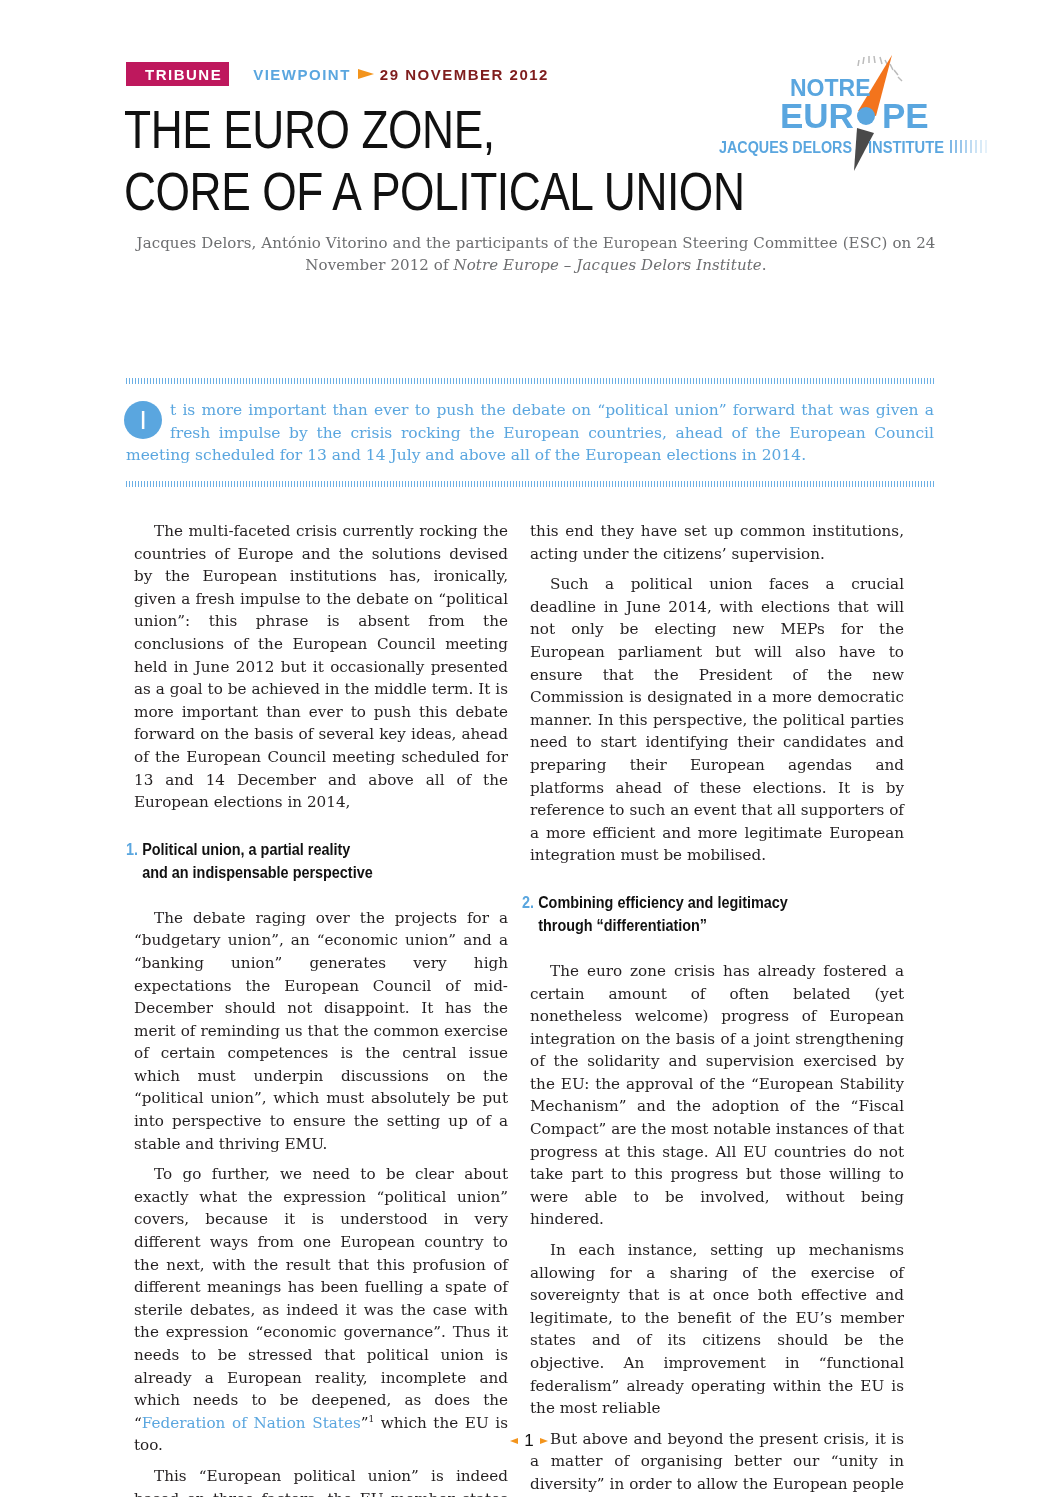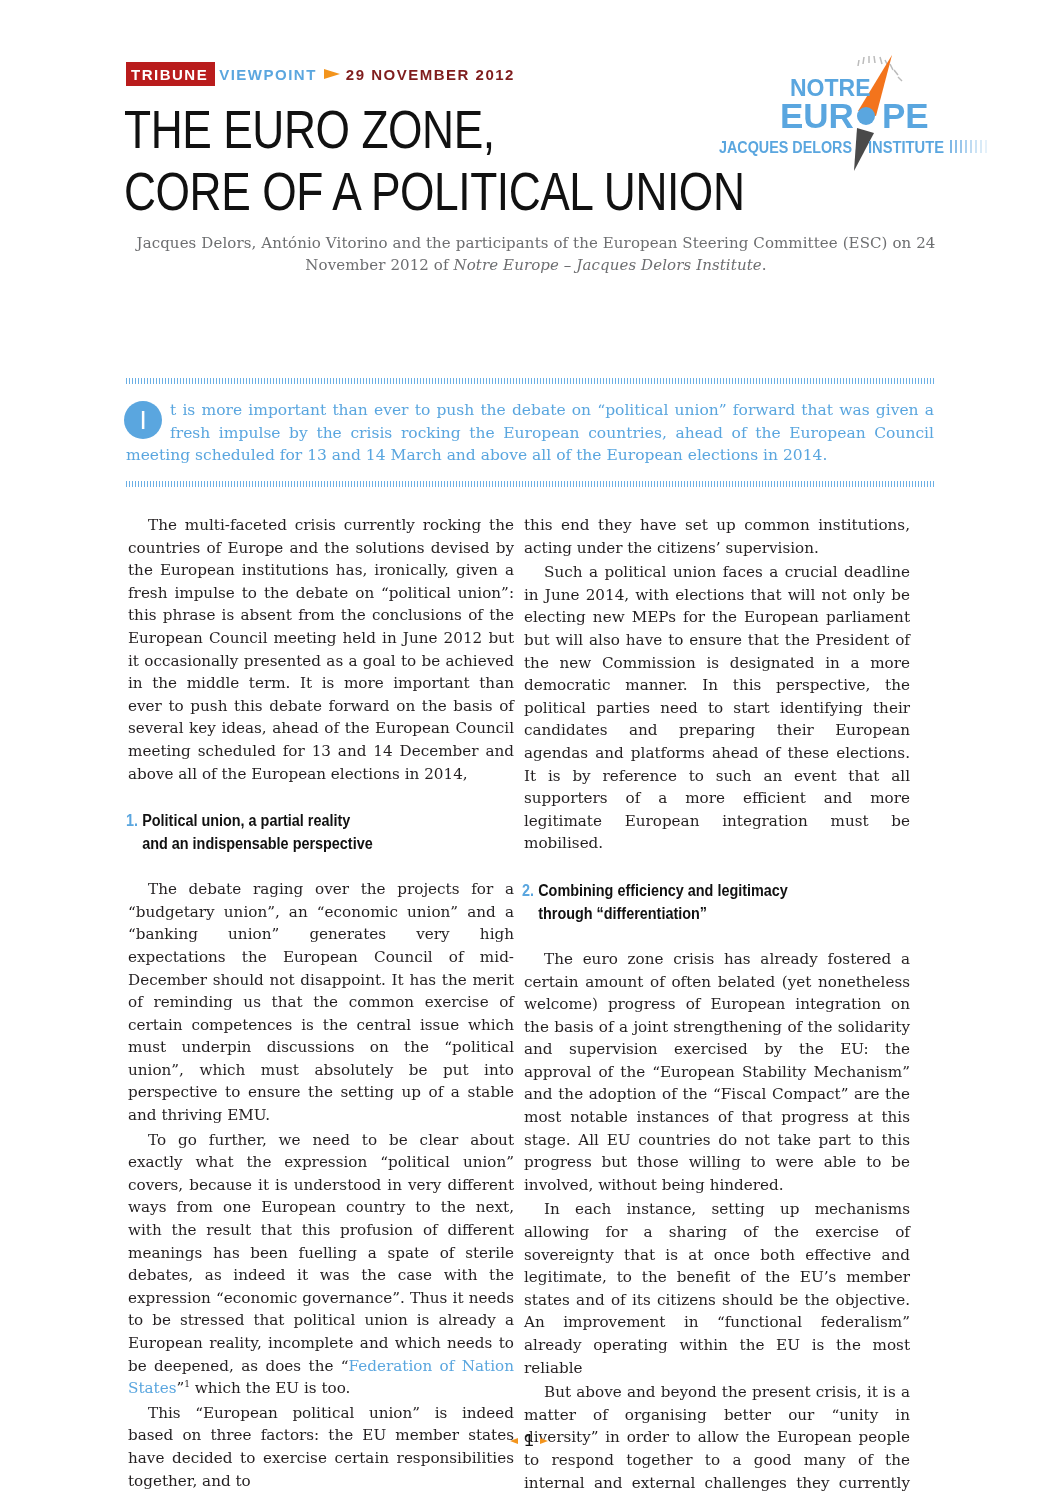--- a/index.html
+++ b/index.html
@@ -1,20 +1,20 @@
 <!DOCTYPE html>
 <html><head>
 <meta charset="utf-8">
 <style>
   html, body { margin: 0; padding: 0; background: #ffffff; }
   body { width: 1058px; height: 1497px; position: relative; overflow: hidden; font-family: "DejaVu Serif", serif; color: #231f20; }
 
   .kicker { position: absolute; left: 126px; top: 62px; display: flex; align-items: center; font-family: "Liberation Sans", sans-serif; font-weight: bold; font-size: 15px; letter-spacing: 1.5px; }
-  .kicker .tribune { background: #b91c1c; color: #fff; padding: 4px 7px 3px 5px; }
-  .kicker .viewpoint { color: #5aa6df; margin-left: 4px; }
+  .kicker .tribune { background: #be185d; color: #fff; padding: 4px 7px 3px 19px; }
+  .kicker .viewpoint { color: #5aa6df; margin-left: 24px; }
   .kicker .arrow { width: 0; height: 0; border-top: 5px solid transparent; border-bottom: 5px solid transparent; border-left: 16px solid #f3941c; margin: 0 6px 0 7px; }
   .kicker .date { color: #7f1d1d; }
 
   .title { position: absolute; left: 124px; top: 98px; margin: 0; font-family: "Liberation Sans", sans-serif; font-weight: normal; font-size: 54px; line-height: 62px; color: #111; transform: scaleX(0.82); transform-origin: left top; letter-spacing: -0.5px; }
   .title span { display: block; }
 
   .authors { position: absolute; left: 126px; top: 232px; width: 820px; font-size: 15px; line-height: 22px; color: #6d6e70; letter-spacing: 0.1px; text-align: center; }
   .authors em { font-style: italic; }
 
   .logo { position: absolute; left: 712px; top: 44px; width: 290px; height: 140px; }
@@ -22,21 +22,21 @@
   .rule { position: absolute; left: 126px; width: 808px; height: 6px; background-image: repeating-linear-gradient(90deg, #6aaee4 0 1px, transparent 1px 3px); }
   .rule.top { top: 378px; }
   .rule.bottom { top: 481px; }
 
   .lead { position: absolute; left: 126px; top: 399px; width: 808px; font-size: 15.5px; line-height: 22.5px; color: #5aa6df; text-align: justify; }
   .dropcap { float: left; width: 38px; height: 38px; border-radius: 50%; background: #5aa6df; color: #fff; text-align: center; line-height: 38px; font-family: "Liberation Sans", sans-serif; font-size: 26px; margin: 2px 8px 0 -2px; }
 
   .col { position: absolute; top: 512px; width: 390px; font-size: 15.2px; line-height: 22.6px; text-align: justify; color: #231f20; }
   .col.left { left: 126px; }
   .col.right { left: 522px; }
-  .col p { margin: 2px; text-indent: 20px; }
+  .col p { margin: 8px; text-indent: 20px; }
   .col p.noindent { text-indent: 0; }
   .link { color: #5aa6df; }
   sup { font-size: 9px; line-height: 0; }
 
   .heading { font-family: "Liberation Sans", sans-serif; font-weight: bold; font-size: 16px; line-height: 23px; color: #111; margin: 24px 0 23px 0; text-align: left; padding-left: 18px; text-indent: -18px; transform: scaleX(0.9); transform-origin: left top; }
   .heading .num { color: #5aa6df; display: inline-block; width: 18px; text-indent: 0; }
 
   .pagenum { position: absolute; left: 0; width: 1058px; top: 1431px; text-align: center; font-family: "Liberation Sans", sans-serif; font-size: 17px; color: #111; display: flex; justify-content: center; align-items: center; }
   .pagenum .dash-l, .pagenum .dash-r { display: inline-block; width: 0; height: 0; border-top: 3px solid transparent; border-bottom: 3px solid transparent; }
   .pagenum .dash-l { border-right: 8px solid #f3941c; margin-right: 6px; }
@@ -86,21 +86,21 @@
     <rect x="253" y="96" width="2" height="13" opacity="0.65"></rect>
     <rect x="258" y="96" width="2" height="13" opacity="0.5"></rect>
     <rect x="263" y="96" width="2" height="13" opacity="0.4"></rect>
     <rect x="268" y="96" width="2" height="13" opacity="0.3"></rect>
     <rect x="273" y="96" width="2" height="13" opacity="0.2"></rect>
   </g>
 </svg>
 
 <div class="rule top"></div>
 <div class="lead">
-  <span class="dropcap">I</span><span>t is more important than ever to push the debate on “political union” forward that was given a fresh impulse by the crisis rocking the European countries, ahead of the European Council meeting scheduled for 13 and 14 March and above all of the European elections in 2014.</span>
+  <span class="dropcap">I</span><span>t is more important than ever to push the debate on “political union” forward that was given a fresh impulse by the crisis rocking the European countries, ahead of the European Council meeting scheduled for 13 and 14 July and above all of the European elections in 2014.</span>
 </div>
 <div class="rule bottom"></div>
 
 <div class="col left">
   <p>The multi-faceted crisis currently rocking the countries of Europe and the solutions devised by the European institutions has, ironically, given a fresh impulse to the debate on “political union”: this phrase is absent from the conclusions of the European Council meeting held in June 2012 but it occasionally presented as a goal to be achieved in the middle term. It is more important than ever to push this debate forward on the basis of several key ideas, ahead of the European Council meeting scheduled for 13 and 14 December and above all of the European elections in 2014,</p>
   <div class="heading">
     <span class="num">1.</span><span>Political union, a partial reality</span><br>
     <span>and an indispensable perspective</span>
   </div>
   <p>The debate raging over the projects for a “budgetary union”, an “economic union” and a “banking union” generates very high expectations the European Council of mid-December should not disappoint. It has the merit of reminding us that the common exercise of certain competences is the central issue which must underpin discussions on the “political union”, which must absolutely be put into perspective to ensure the setting up of a stable and thriving EMU.</p>

